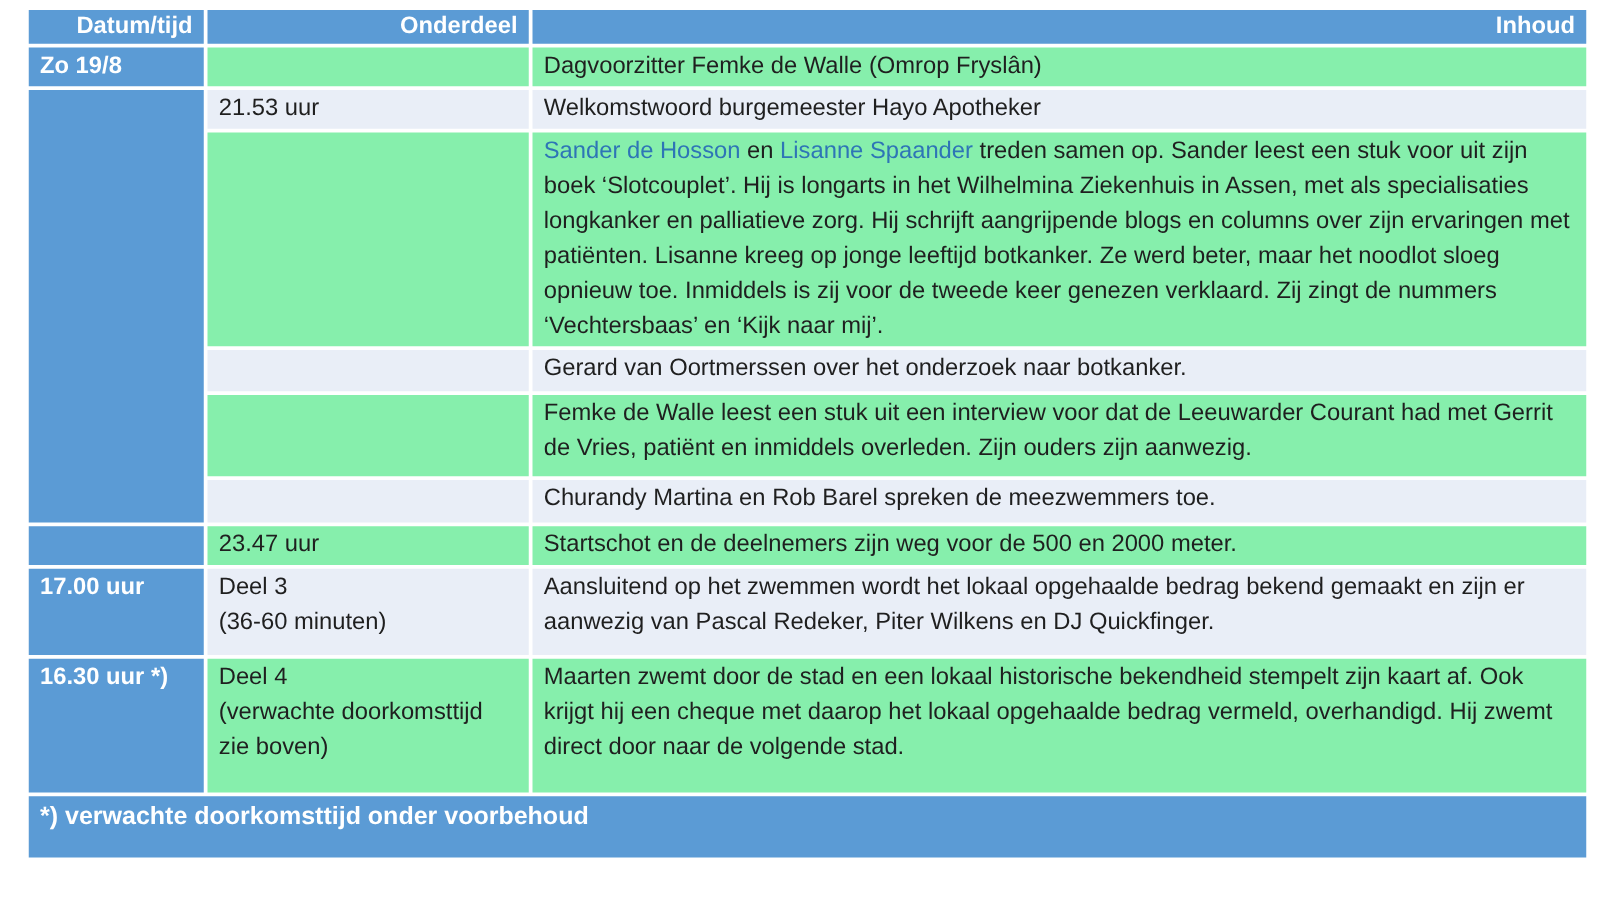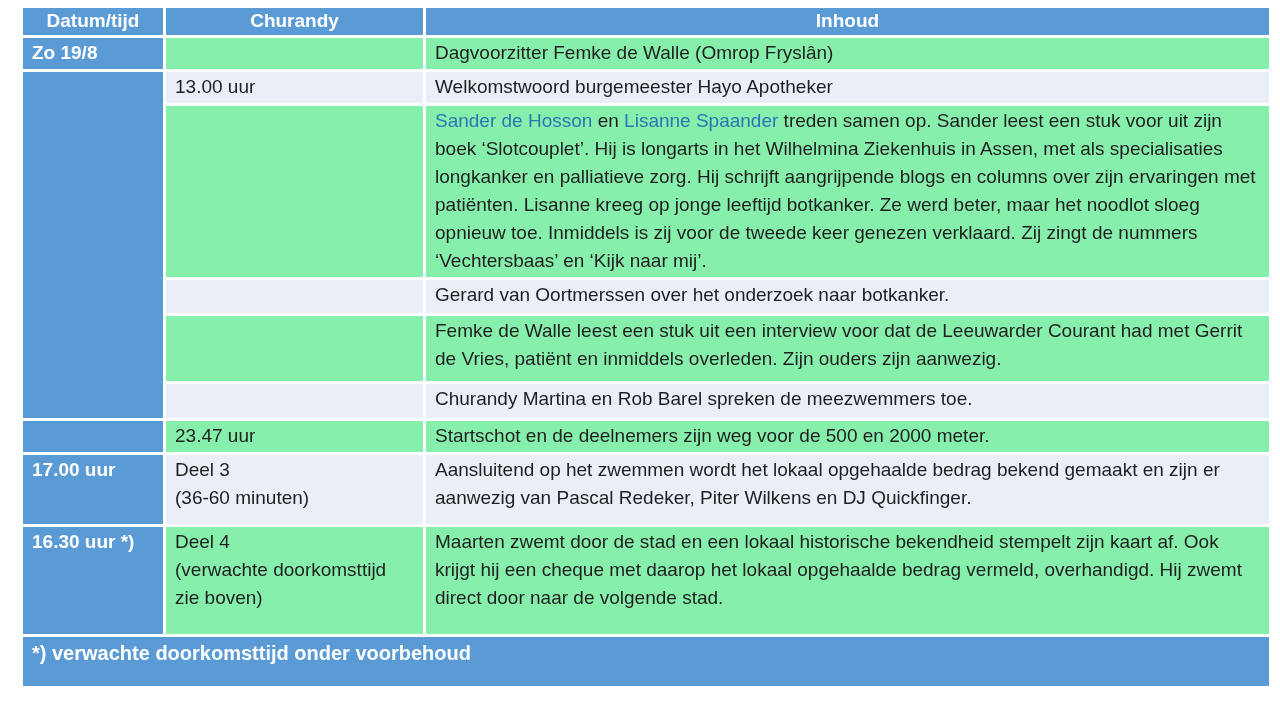--- a/index.html
+++ b/index.html
@@ -14,21 +14,21 @@
     border-collapse:separate; border-spacing:3px; table-layout:fixed;
   }
   col.c1 { width:140px; }
   col.c2 { width:257px; }
 
   th, td {
     vertical-align:top; padding:1px 9px 2px 9px;
     font-size:19px; line-height:28px; color:#1f1f1f;
     word-wrap:break-word;
   }
-  thead th { text-align:center; height:24px; line-height:24px; font-weight:bold;margin-left:46px; }
+  thead th { text-align:right; height:24px; line-height:24px; font-weight:bold;margin-left:46px; }
 
   .blue  { background:#5b9bd5; color:#ffffff; font-weight:bold; }
   .dark  { background:#86efac; }
   .light { background:#e9eef7; }
 
   td a.link { color:#2e75b6; cursor:pointer; }
 
   .line { display:block; }
 
   .footer-cell { height:44px; line-height:27px; font-size:20px; padding-top:3px; }
@@ -49,33 +49,33 @@
 <div class="slide">
   <table class="schedule">
     <colgroup>
       <col class="c1">
         <col class="c2">
         <col class="c3">
     </colgroup>
     <thead>
       <tr>
         <th class="blue">Datum/tijd</th>
-        <th class="blue">Churandy</th>
+        <th class="blue">Onderdeel</th>
         <th class="blue">Inhoud</th>
       </tr>
     </thead>
     <tbody>
       <tr>
         <td class="blue h-r1">Zo 19/8</td>
         <td class="dark"></td>
         <td class="dark">Dagvoorzitter Femke de Walle (Omrop Fryslân)</td>
       </tr>
       <tr>
         <td class="blue" rowspan="5"></td>
-        <td class="light h-r2">13.00 uur</td>
+        <td class="light h-r2">21.53 uur</td>
         <td class="light">Welkomstwoord burgemeester Hayo Apotheker</td>
       </tr>
       <tr>
         <td class="dark"></td>
         <td class="dark">
           <a class="link">Sander de Hosson</a><span> en </span><a class="link">Lisanne Spaander</a><span> treden samen op. Sander leest een stuk voor uit zijn boek ‘Slotcouplet’. Hij is longarts in het Wilhelmina Ziekenhuis in Assen, met als specialisaties longkanker en palliatieve zorg. Hij schrijft aangrijpende blogs en columns over zijn ervaringen met patiënten. Lisanne kreeg op jonge leeftijd botkanker. Ze werd beter, maar het noodlot sloeg opnieuw toe. Inmiddels is zij voor de tweede keer genezen verklaard. Zij zingt de nummers ‘Vechtersbaas’ en ‘Kijk naar mij’.</span>
         </td>
       </tr>
       <tr>
         <td class="light h-r4"></td>

